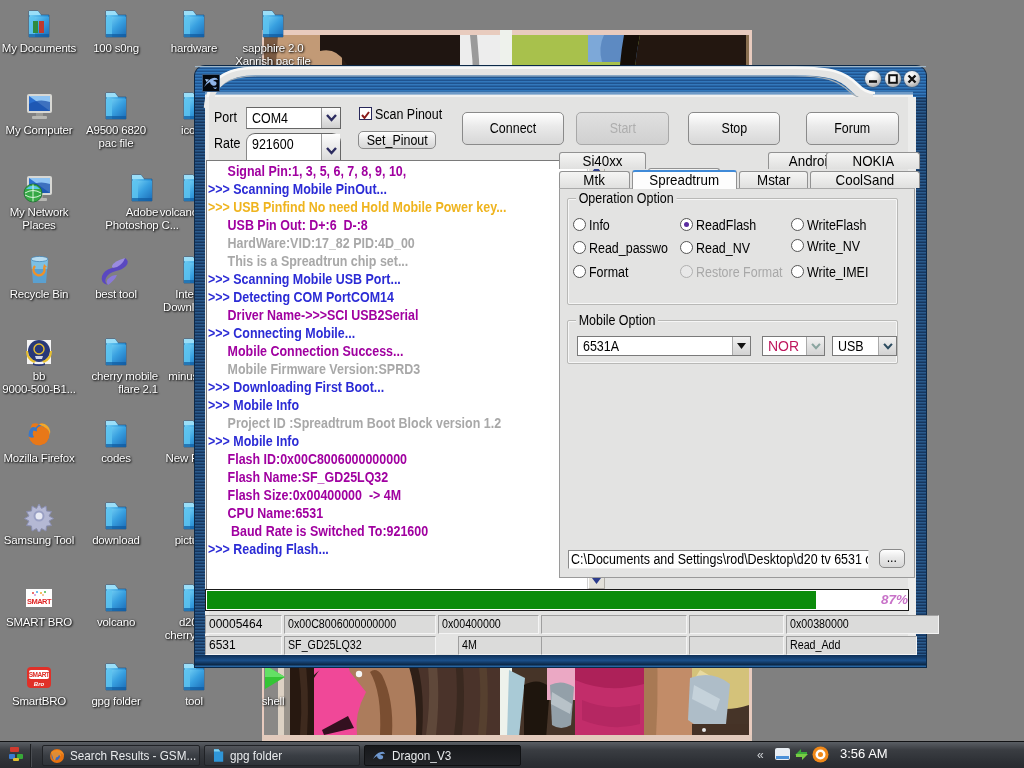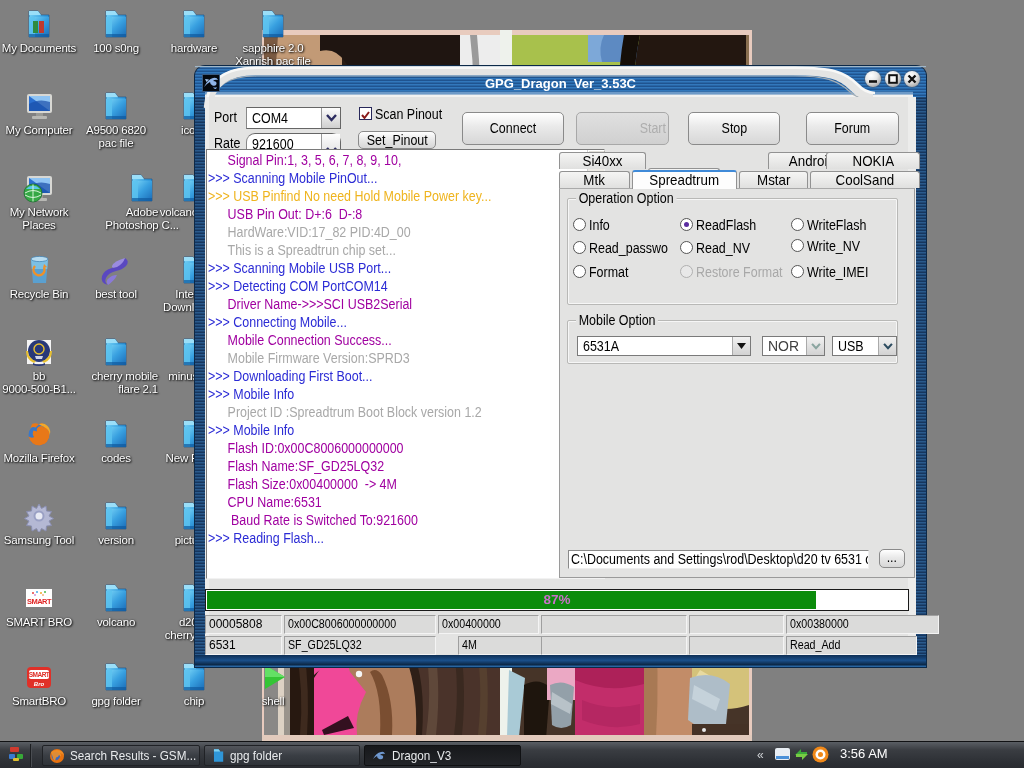--- a/index.html
+++ b/index.html
@@ -16,21 +16,21 @@
   .cobtn { position:absolute; right:0; top:0; bottom:0; width:19px;
            background:linear-gradient(#fdfdfd,#cfcfcf); border-left:1px solid #999;
            display:flex; align-items:center; justify-content:center; }
   .combo2 { background:#fff; border:1px solid #7a7a7a; }
   .cobtn2 { position:absolute; right:0; top:0; bottom:0; width:18px;
             background:linear-gradient(#f2f2f2,#d2d2d2); border-left:1px solid #aaa;
             display:flex; align-items:center; justify-content:center; }
   .combo2 .cotext { top:1px; }
   .btn { background:linear-gradient(#ffffff,#e9e9e9 45%,#d7d7d7); border:1px solid #8a8a8a;
          border-radius:5px; text-align:center; }
-  .btn.dis { background:linear-gradient(#e0e0e0,#d0d0d0); color:#aeaeae; border-color:#a8a8a8;text-align:right; }
+  .btn.dis { background:linear-gradient(#e0e0e0,#d0d0d0); color:#aeaeae; border-color:#a8a8a8; }
   .tab { height:17px; background:linear-gradient(#f5f5f4,#e0e0df); border:1px solid #929292;
          border-bottom:none; border-radius:3px 3px 0 0; text-align:center; font-size:15px;
          line-height:16px; }
   .tab.sel { background:#fdfdfd; height:19px; border-top:2.5px solid #3f8ad8; line-height:15px; z-index:3; }
   .grp { border:1px solid #b8b8b6; border-radius:2px; box-shadow:inset 0 0 0 1px #f6f6f6; }
   .radio { width:13px; height:13px; border-radius:50%; background:#fff; border:1px solid #555; }
   .radio.on::after { content:""; position:absolute; left:3px; top:3px; width:5px; height:5px;
                      border-radius:50%; background:#5a2ca0; }
   .radio.digr { border-color:#b0b0b0; background:#e8e8e8; }
   .sbtn { position:absolute; left:0; width:17px; height:16px; background:#e3e1da;
@@ -272,21 +272,21 @@
 <div class="iconcell" style="left:74px;top:418px;">
       <svg width="32" height="32">
         <use href="#folder"></use>
       </svg>
       <div class="ilabel">codes</div>
     </div>
 <div class="iconcell" style="left:74px;top:500px;">
       <svg width="32" height="32">
         <use href="#folder"></use>
       </svg>
-      <div class="ilabel">version</div>
+      <div class="ilabel">download</div>
     </div>
 <div class="iconcell" style="left:74px;top:582px;">
       <svg width="32" height="32">
         <use href="#folder"></use>
       </svg>
       <div class="ilabel">volcano</div>
     </div>
 <div class="iconcell" style="left:74px;top:661px;">
       <svg width="32" height="32">
         <use href="#folder"></use>
@@ -339,21 +339,21 @@
 <div class="iconcell" style="left:152px;top:582px;">
       <svg width="32" height="32">
         <use href="#folder"></use>
       </svg>
       <div class="ilabel">d20 tv<br>cherry 6531</div>
     </div>
 <div class="iconcell" style="left:152px;top:661px;">
       <svg width="32" height="32">
         <use href="#folder"></use>
       </svg>
-      <div class="ilabel">chip</div>
+      <div class="ilabel">tool</div>
     </div>
 
 <div class="iconcell" style="left:231px;top:8px;">
       <svg width="32" height="32">
         <use href="#folder"></use>
       </svg>
       <div class="ilabel">sapphire 2.0<br>Xanrish pac file</div>
     </div>
 <div class="iconcell" style="left:231px;top:661px;">
   <svg width="32" height="32">
@@ -380,21 +380,20 @@
   </svg>
 
   <div class="abs" style="left:7px;top:8px;width:18px;height:18px;background:#04080f;border:1px solid #3a5a80;">
     <svg width="16" height="16" viewBox="0 0 16 16">
         <path d="M1,12 q4,-8 9,-9 q4,-1 5,2 q-3,-1 -5,1 q4,0 3.5,3 q-0.5,2.5 -4,1.5 q-2.5,-1 -2.5,-3.5 q-3,1.5 -6,5 z" fill="#8fb4e8"></path>
         <path d="M2,4 l4,0.5 -2.5,2.5 z" fill="#a8c8f0"></path>
         <path d="M10,12 q2,1 4,0 l-1,2 q-2,0.5 -3,-2 z" fill="#7fa8e0"></path>
       </svg>
   </div>
 
-  <div class="abs" style="left:0;top:10px;width:731px;text-align:center;color:#fff;font-size:13px;font-weight:bold;">GPG_Dragon&nbsp; Ver_3.53C</div>
 
   <div class="wbtn" style="left:670px;">
       <svg width="16" height="16">
         <line x1="4" y1="10.5" x2="12" y2="10.5" stroke="#111" stroke-width="2.6"></line>
       </svg>
     </div>
   <div class="wbtn" style="left:690px;">
       <svg width="16" height="16">
         <rect x="4.2" y="4.2" width="7.6" height="7.6" fill="#f8f8f8" stroke="#111" stroke-width="2"></rect>
       </svg>
@@ -432,21 +431,21 @@
           <path d="M2,5 L4.5,8 L9,2" fill="none" stroke="#8a1b1b" stroke-width="2"></path>
         </svg></div>
     <div class="abs t" style="left:170px;top:9px;">Scan Pinout</div>
     <div class="abs btn" style="left:153px;top:34px;width:78px;height:18px;line-height:16px;"><span class="ct">Set_Pinout</span></div>
 
     <div class="abs btn" style="left:257px;top:15px;width:102px;height:33px;line-height:31px;"><span class="ct">Connect</span></div>
     <div class="abs btn dis" style="left:371px;top:15px;width:93px;height:33px;line-height:31px;"><span class="ct">Start</span></div>
     <div class="abs btn" style="left:483px;top:15px;width:92px;height:33px;line-height:31px;"><span class="ct">Stop</span></div>
     <div class="abs btn" style="left:601px;top:15px;width:93px;height:33px;line-height:31px;"><span class="ct">Forum</span></div>
 
-    <div class="abs" style="left:1px;top:52px;width:399px;height:430px;background:#fff;border:1px solid #7a7a7a;border-bottom-color:#f2f2f2;border-right-color:#f2f2f2;">
+    <div class="abs" style="left:1px;top:63px;width:399px;height:430px;background:#fff;border:1px solid #7a7a7a;border-bottom-color:#f2f2f2;border-right-color:#f2f2f2;font-weight:bold;">
       <div class="t" style="position:absolute;left:1px;top:1px;line-height:18px;white-space:nowrap;">
         <div class="in fu">Signal Pin:1, 3, 5, 6, 7, 8, 9, 10,</div>
         <div class="bl">&gt;&gt;&gt; Scanning Mobile PinOut...</div>
         <div class="or">&gt;&gt;&gt; USB Pinfind No need Hold Mobile Power key...</div>
         <div class="in fu">USB Pin Out: D+:6&nbsp; D-:8</div>
         <div class="in gr">HardWare:VID:17_82 PID:4D_00</div>
         <div class="in gr">This is a Spreadtrun chip set...</div>
         <div class="bl">&gt;&gt;&gt; Scanning Mobile USB Port...</div>
         <div class="bl">&gt;&gt;&gt; Detecting COM PortCOM14</div>
         <div class="in fu">Driver Name-&gt;&gt;&gt;SCI USB2Serial</div>
@@ -518,21 +517,21 @@
       <div class="abs t" style="left:16px;top:123px;background:#e3e3e2;padding:0 3px;">Mobile Option</div>
       <div class="abs combo2" style="left:17px;top:147px;width:174px;height:20px;">
           <span class="cotext t">6531A</span>
           <span class="cobtn2">
             <svg width="9" height="6" viewBox="0 0 9 6">
               <path d="M0,0 L9,0 L4.5,6 Z" fill="#111"></path>
             </svg>
           </span>
         </div>
       <div class="abs combo2" style="left:202px;top:147px;width:63px;height:20px;">
-          <span class="cotext" style="color:#404040;">NOR</span>
+          <span class="cotext" style="color:#be185d;">NOR</span>
           <span class="cobtn2">
             <svg width="10" height="7" viewBox="0 0 11 8">
               <path d="M1,1 L5.5,6 L10,1" fill="none" stroke="#8aa5a0" stroke-width="2.4"></path>
             </svg>
           </span>
         </div>
       <div class="abs combo2" style="left:272px;top:147px;width:65px;height:20px;">
           <span class="cotext t">USB</span>
           <span class="cobtn2">
             <svg width="10" height="7" viewBox="0 0 11 8">
@@ -540,25 +539,25 @@
             </svg>
           </span>
         </div>
 
       <div class="abs" style="left:8px;top:361px;width:301px;height:19px;background:#fff;border:1px solid #8a8a8a;border-bottom-color:#eee;border-right-color:#eee;font-size:13.5px;line-height:17px;white-space:nowrap;overflow:hidden;padding-left:2px;"><span class="t" style="font-size:14px;">C:\Documents and Settings\rod\Desktop\d20 tv 6531 c</span></div>
       <div class="abs btn" style="left:319px;top:360px;width:26px;height:19px;line-height:15px;"><span class="ct">...</span></div>
     </div>
 
     <div class="abs" style="left:0;top:492px;width:704px;height:22px;background:#fff;border:1px solid #1a1a1a;">
       <div style="position:absolute;left:1px;top:1px;bottom:1px;width:609px;background:#0b8c0b;"></div>
-      <div style="position:absolute;left:0;top:2px;width:100%;text-align:center;font-size:13.5px;font-weight:bold;color:#c872c8;">87%</div>
+      <div style="position:absolute;left:0;top:2px;width:100%;text-align:right;font-size:13.5px;font-weight:bold;color:#c872c8;font-style:italic;">87%</div>
     </div>
 
     <div class="abs srow" style="left:0;top:518px;width:712px;height:19px;">
-      <div class="scell" style="left:0;width:77px;">00005808</div>
+      <div class="scell" style="left:0;width:77px;">00005464</div>
       <div class="scell" style="left:79px;width:152px;"><span class="ct" style="transform-origin:0 0;">0x00C8006000000000</span></div>
       <div class="scell" style="left:233px;width:101px;"><span class="ct" style="transform-origin:0 0;">0x00400000</span></div>
       <div class="scell" style="left:336px;width:146px;"></div>
       <div class="scell" style="left:484px;width:95px;"></div>
       <div class="scell" style="left:581px;width:153px;"><span class="ct" style="transform-origin:0 0;">0x00380000</span></div>
     </div>
     <div class="abs srow" style="left:0;top:539px;width:712px;height:19px;">
       <div class="scell" style="left:0;width:77px;">6531</div>
       <div class="scell" style="left:79px;width:152px;"><span class="ct" style="transform-origin:0 0;">SF_GD25LQ32</span></div>
       <div class="scell" style="left:233px;width:101px;margin-left:20px;"><span class="ct" style="transform-origin:0 0;">4M</span></div>

